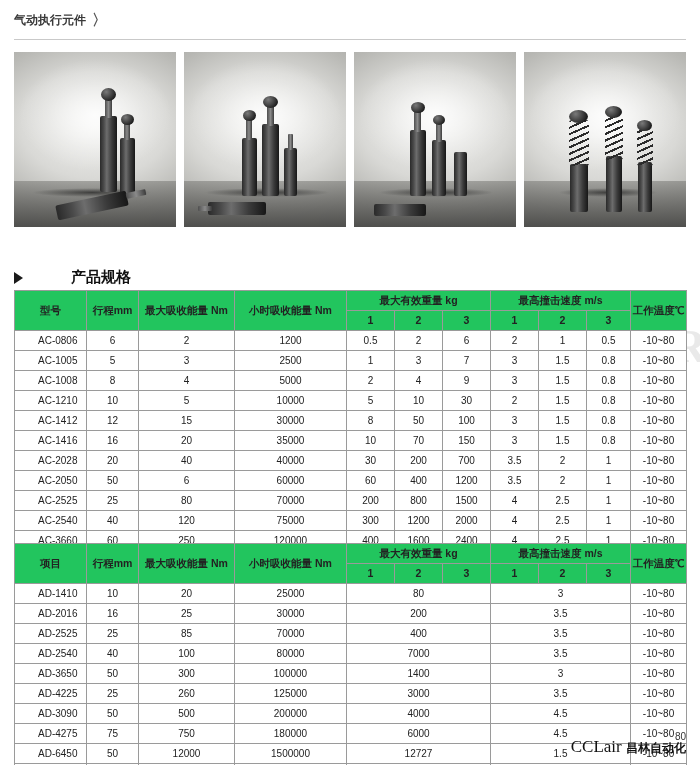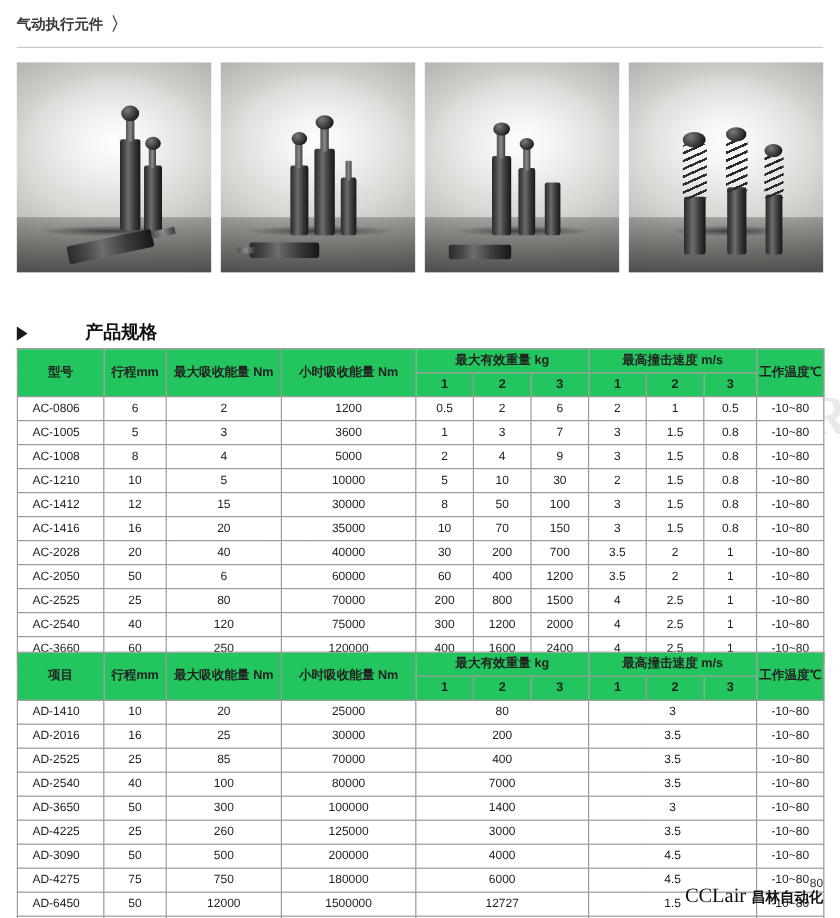--- a/index.html
+++ b/index.html
@@ -159,21 +159,21 @@
     line-height: 19px;
     font-weight: normal;
   }
   table.spec thead th {
     background: #22c55e;
     font-weight: bold;
     font-size: 10.5px;
   }
   table.spec tbody td:first-child {
     text-align: left;
-    padding-left: 12px;
+    padding-left: 23px;
   }
   table.spec tbody tr td {
     background: #ffffff;
   }
 
   
   .wm {
     position: absolute;
     font-family: "Liberation Serif", serif;
     font-size: 46px;
@@ -341,21 +341,21 @@
         <td>6</td>
         <td>2</td>
         <td>1</td>
         <td>0.5</td>
         <td>-10~80</td>
       </tr>
       <tr>
         <td>AC-1005</td>
         <td>5</td>
         <td>3</td>
-        <td>3600</td>
+        <td>2500</td>
         <td>1</td>
         <td>3</td>
         <td>7</td>
         <td>3</td>
         <td>1.5</td>
         <td>0.8</td>
         <td>-10~80</td>
       </tr>
       <tr>
         <td>AC-1008</td>

